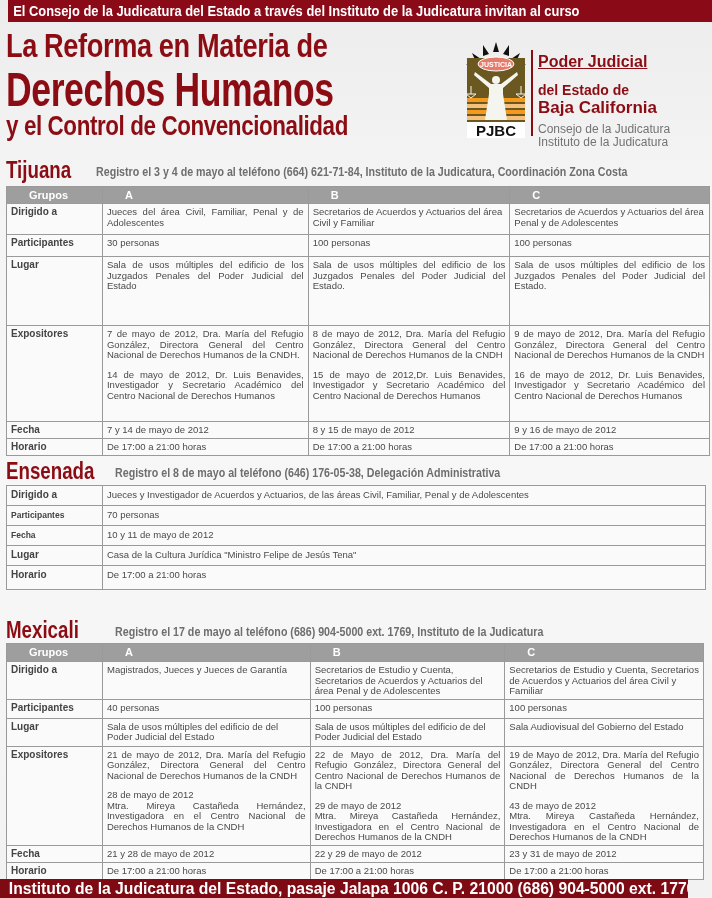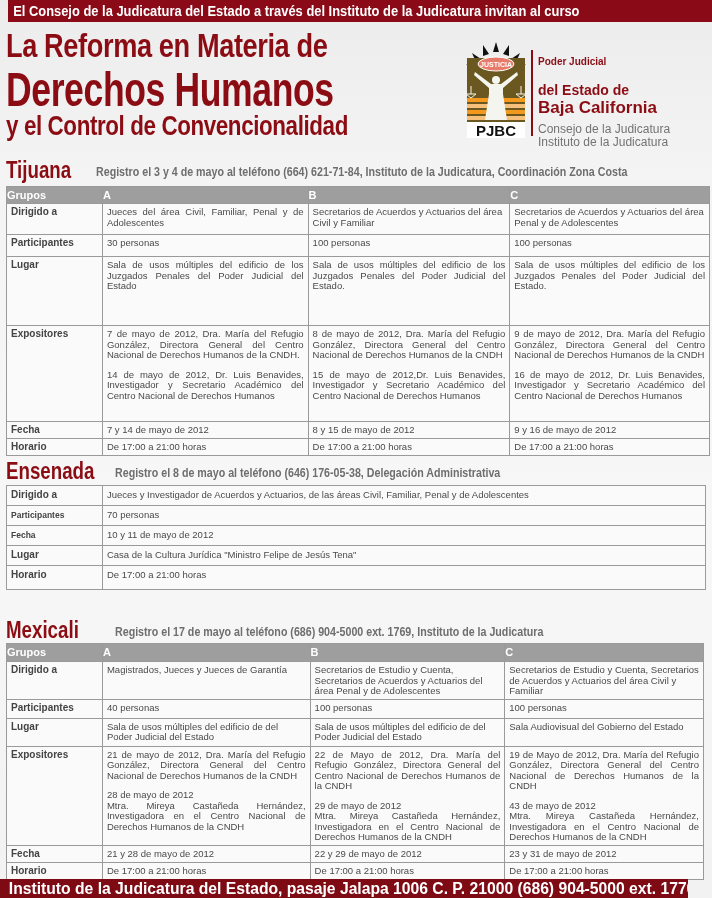--- a/index.html
+++ b/index.html
@@ -38,21 +38,21 @@
     letter-spacing: -0.5px;
   }
   .t1 { top: 2px; font-size: 34px; transform: scaleX(0.80); }
   .t2 { top: 38px; font-size: 48px; transform: scaleX(0.74); }
   .t3 { top: 86px; font-size: 28px; transform: scaleX(0.80); }
 
   .logo { position: absolute; left: 463px; top: 42px; width: 66px; height: 96px; }
   .logo-divider { position: absolute; left: 531px; top: 50px; width: 2px; height: 86px; background: #8c0c14; }
   .org-text { position: absolute; left: 538px; top: 54px; }
   .org-line { color: #8c0c14; font-weight: bold; font-family: "Liberation Sans", sans-serif; white-space: nowrap; line-height: 16px; }
-  .org-l1 { font-size: 10px; }
+  .org-l1 { font-size: 16px; text-decoration: underline; }
   .org-l2 { font-size: 14px; margin-top: 12px; }
   .org-l3 { font-size: 17px; line-height: 19px; }
   .org-sub { color: #737373; font-family: Liberation Sans, sans-serif; font-size: 12px; line-height: 13px; white-space: nowrap; }
   .org-sub1 { margin-top: 6px; }
 
   .section-head { position: absolute; left: 6px; height: 24px; white-space: nowrap; }
   .city {
     display: inline-block; color: #8c0c14; font-weight: bold;
     font-size: 24px; line-height: 24px;
     transform-origin: left center; transform: scaleX(0.78);
@@ -79,21 +79,21 @@
     border: 1px solid #9a9a9a;
     vertical-align: top;
     text-align: left;
     padding: 3px 4px 2px 4px;
   }
   table.sched th {
     background: #9e9e9e;
     color: #fff;
     font-weight: bold;
     font-size: 11px;
-    padding: 2px 0;
+    padding: 2px 22px;
     vertical-align: middle;
   }
   table.sched td.lbl {
     font-weight: bold; color: #444; font-size: 10px;
   }
   table.sched td.just { text-align: justify; margin-top: 28px; }
   .p2 { margin-top: 9px; }
 
   #tijuana-table { left: 6px; top: 186px; width: 704px; }
   #ensenada-table { left: 6px; top: 485px; width: 700px; }

